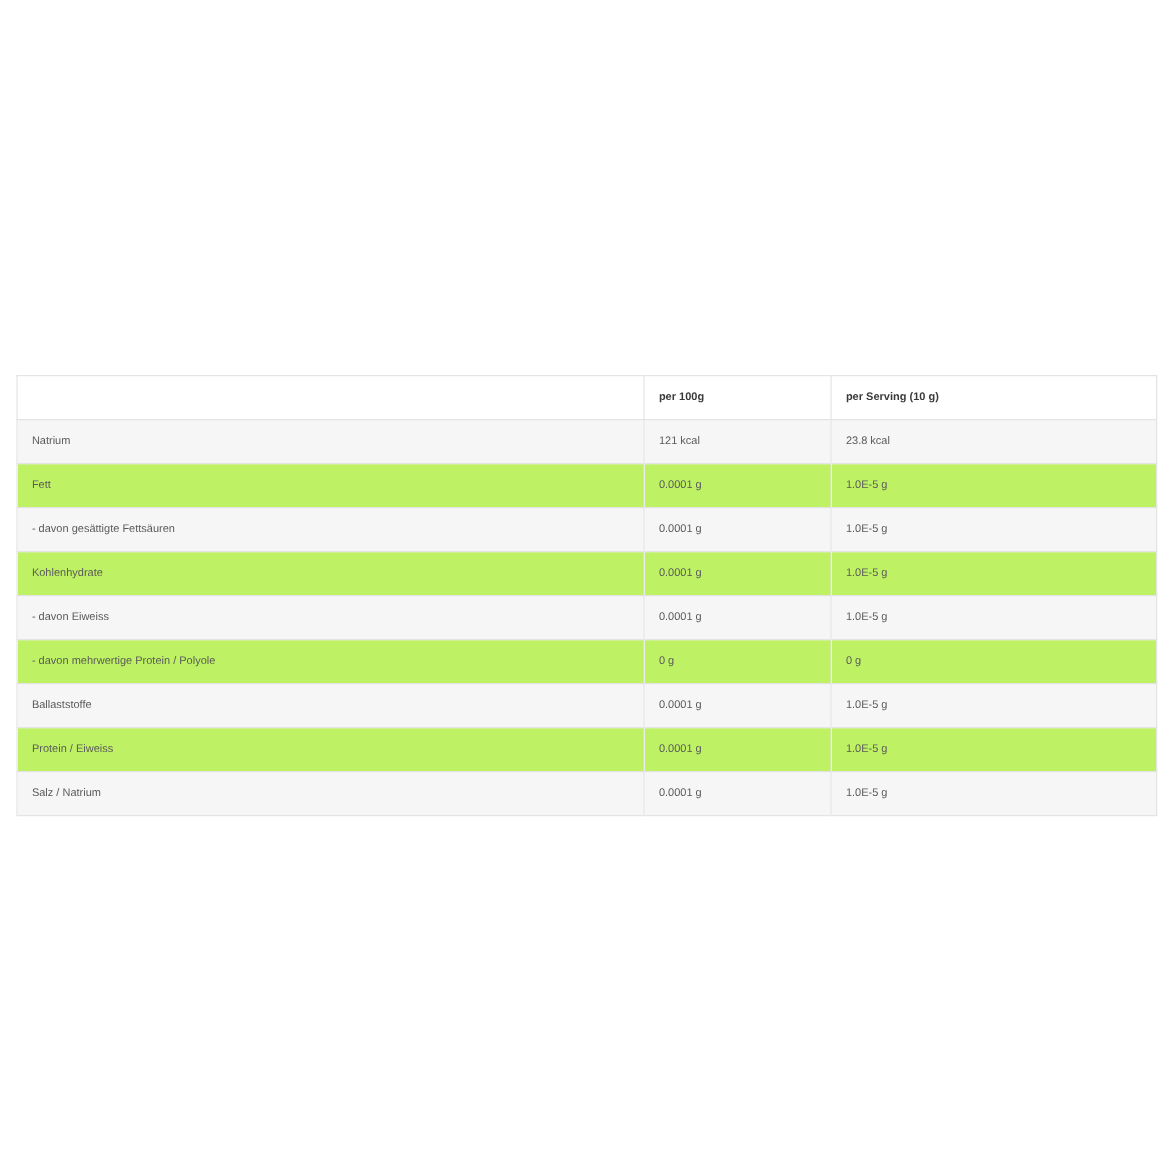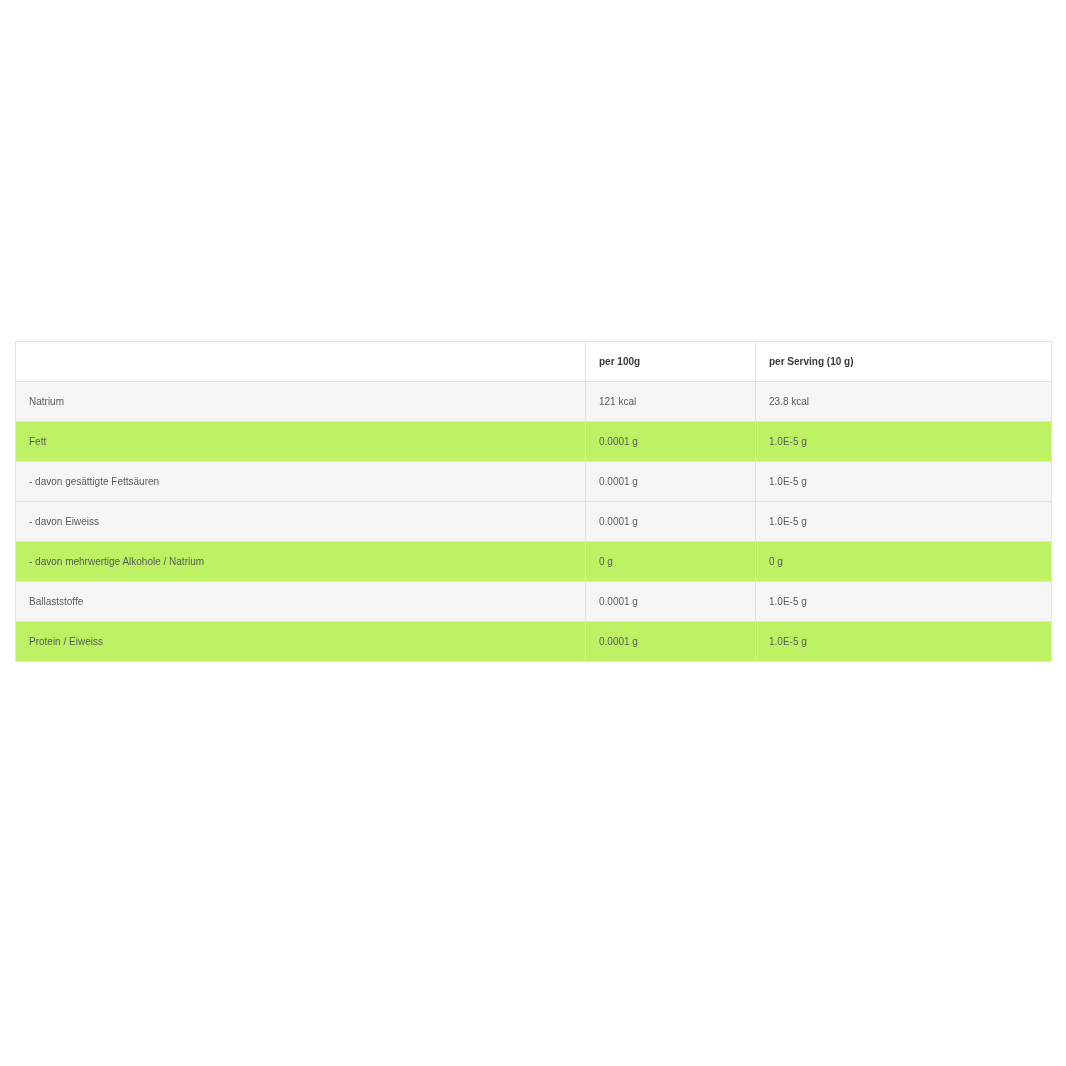--- a/index.html
+++ b/index.html
@@ -85,35 +85,45 @@
       <tr class="even">
         <td>Fett</td>
         <td>0.0001 g</td>
         <td>1.0E-5 g</td>
       </tr>
       <tr class="odd">
         <td>- davon gesättigte Fettsäuren</td>
         <td>0.0001 g</td>
         <td>1.0E-5 g</td>
       </tr>
+      <tr class="even">
+        <td>Kohlenhydrate</td>
+        <td>0.0001 g</td>
+        <td>1.0E-5 g</td>
+      </tr>
       <tr class="odd">
         <td>- davon Eiweiss</td>
         <td>0.0001 g</td>
         <td>1.0E-5 g</td>
       </tr>
       <tr class="even">
-        <td>- davon mehrwertige Alkohole / Natrium</td>
+        <td>- davon mehrwertige Protein / Polyole</td>
         <td>0 g</td>
         <td>0 g</td>
       </tr>
       <tr class="odd">
         <td>Ballaststoffe</td>
         <td>0.0001 g</td>
         <td>1.0E-5 g</td>
       </tr>
       <tr class="even">
         <td>Protein / Eiweiss</td>
         <td>0.0001 g</td>
         <td>1.0E-5 g</td>
       </tr>
+      <tr class="odd">
+        <td>Salz / Natrium</td>
+        <td>0.0001 g</td>
+        <td>1.0E-5 g</td>
+      </tr>
     </tbody>
   </table>
 </div>
 
 </body></html>

